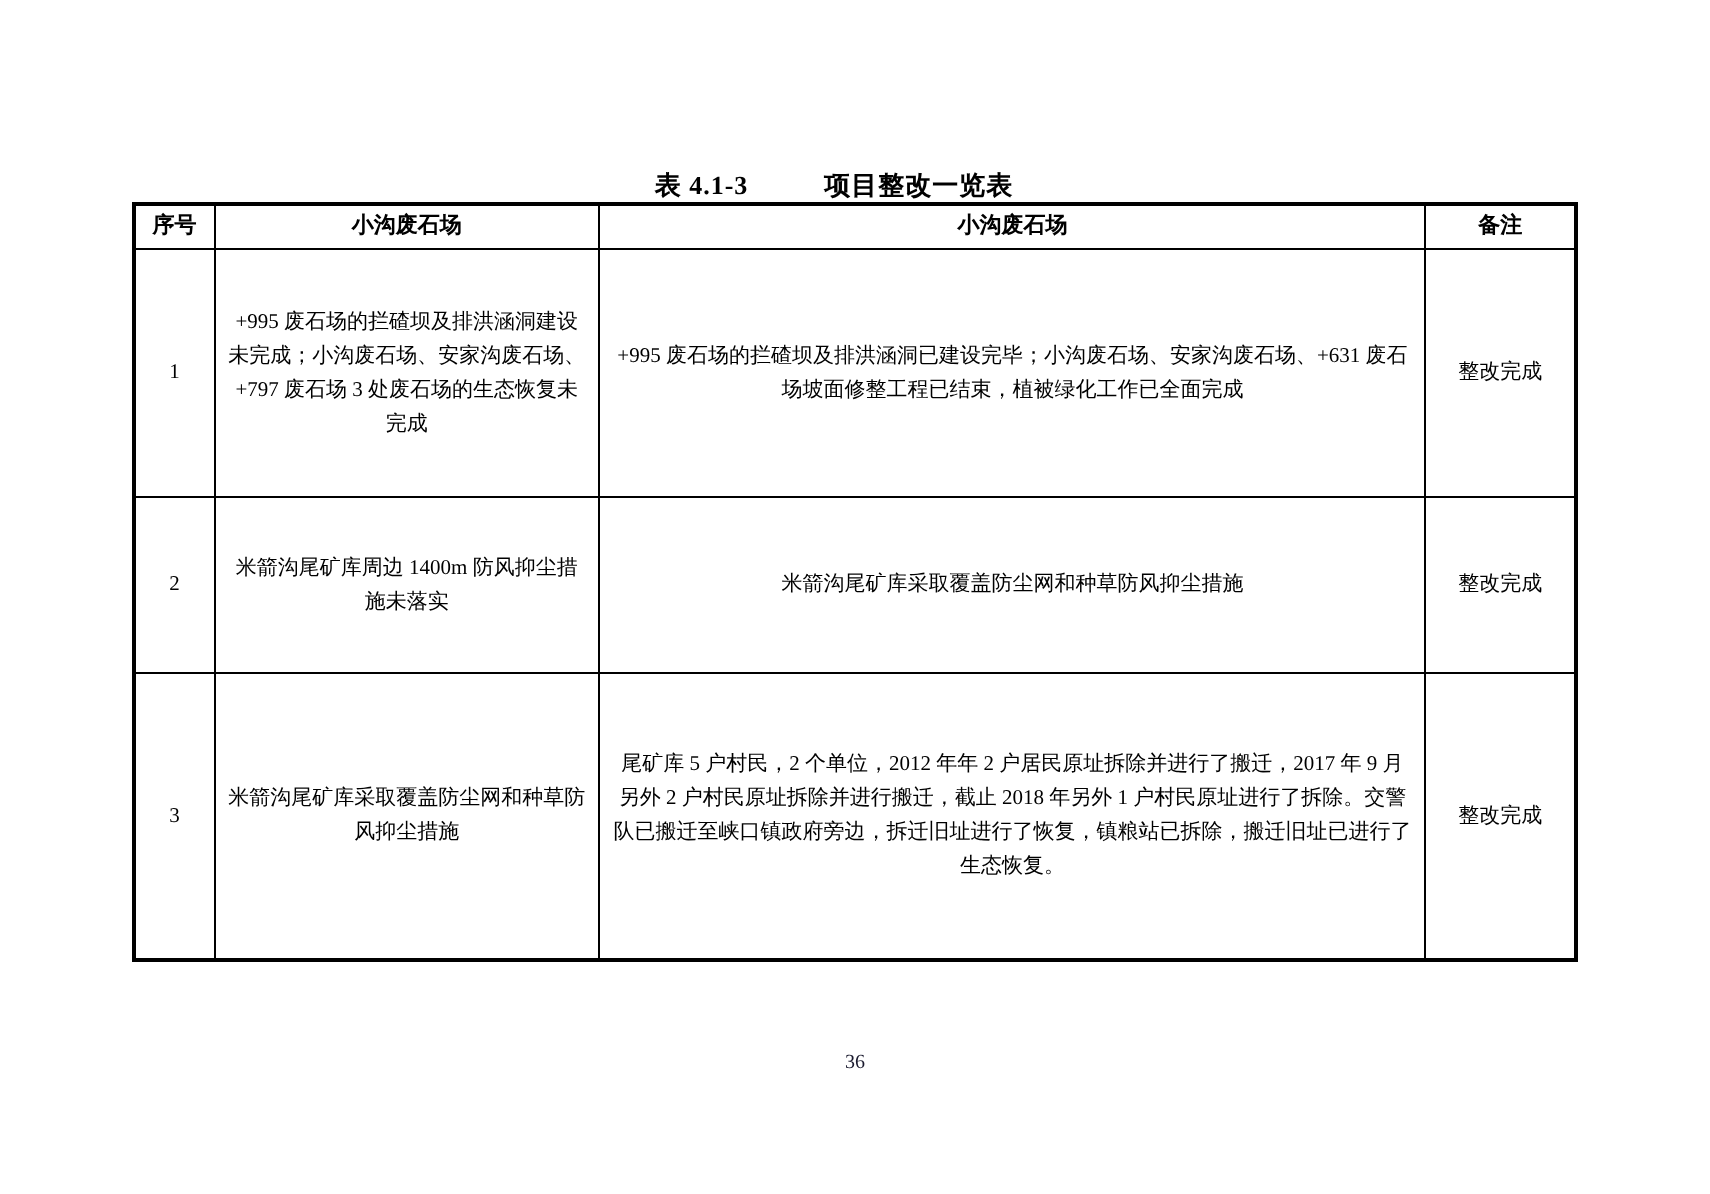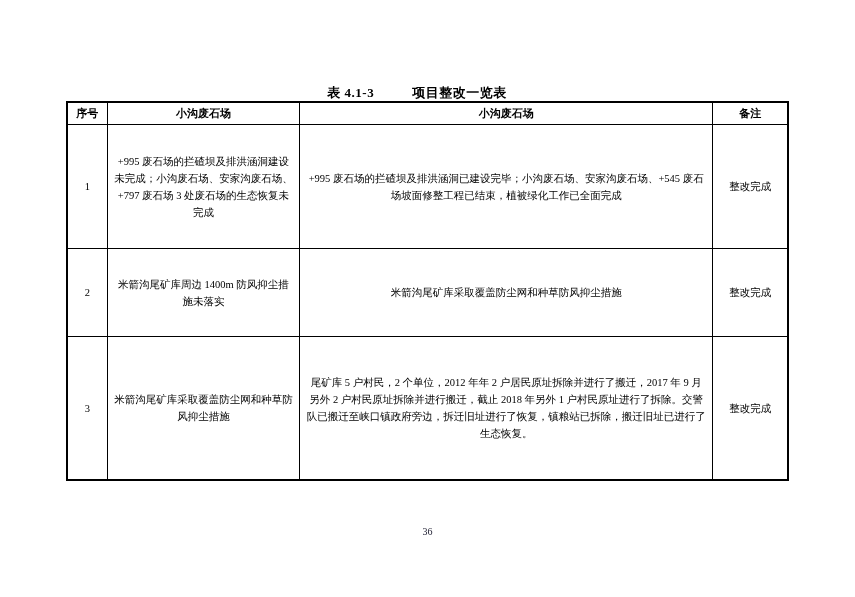--- a/index.html
+++ b/index.html
@@ -98,21 +98,21 @@
         <th>序号</th>
         <th>小沟废石场</th>
         <th>小沟废石场</th>
         <th>备注</th>
       </tr>
     </thead>
     <tbody>
       <tr class="row-1">
         <td>1</td>
         <td>+995 废石场的拦碴坝及排洪涵洞建设未完成；小沟废石场、安家沟废石场、+797 废石场 3 处废石场的生态恢复未完成</td>
-        <td>+995 废石场的拦碴坝及排洪涵洞已建设完毕；小沟废石场、安家沟废石场、+545 废石场坡面修整工程已结束，植被绿化工作已全面完成</td>
+        <td>+995 废石场的拦碴坝及排洪涵洞已建设完毕；小沟废石场、安家沟废石场、+631 废石场坡面修整工程已结束，植被绿化工作已全面完成</td>
         <td>整改完成</td>
       </tr>
       <tr class="row-2">
         <td>2</td>
         <td>米箭沟尾矿库周边 1400m 防风抑尘措施未落实</td>
         <td>米箭沟尾矿库采取覆盖防尘网和种草防风抑尘措施</td>
         <td>整改完成</td>
       </tr>
       <tr class="row-3">
         <td>3</td>

